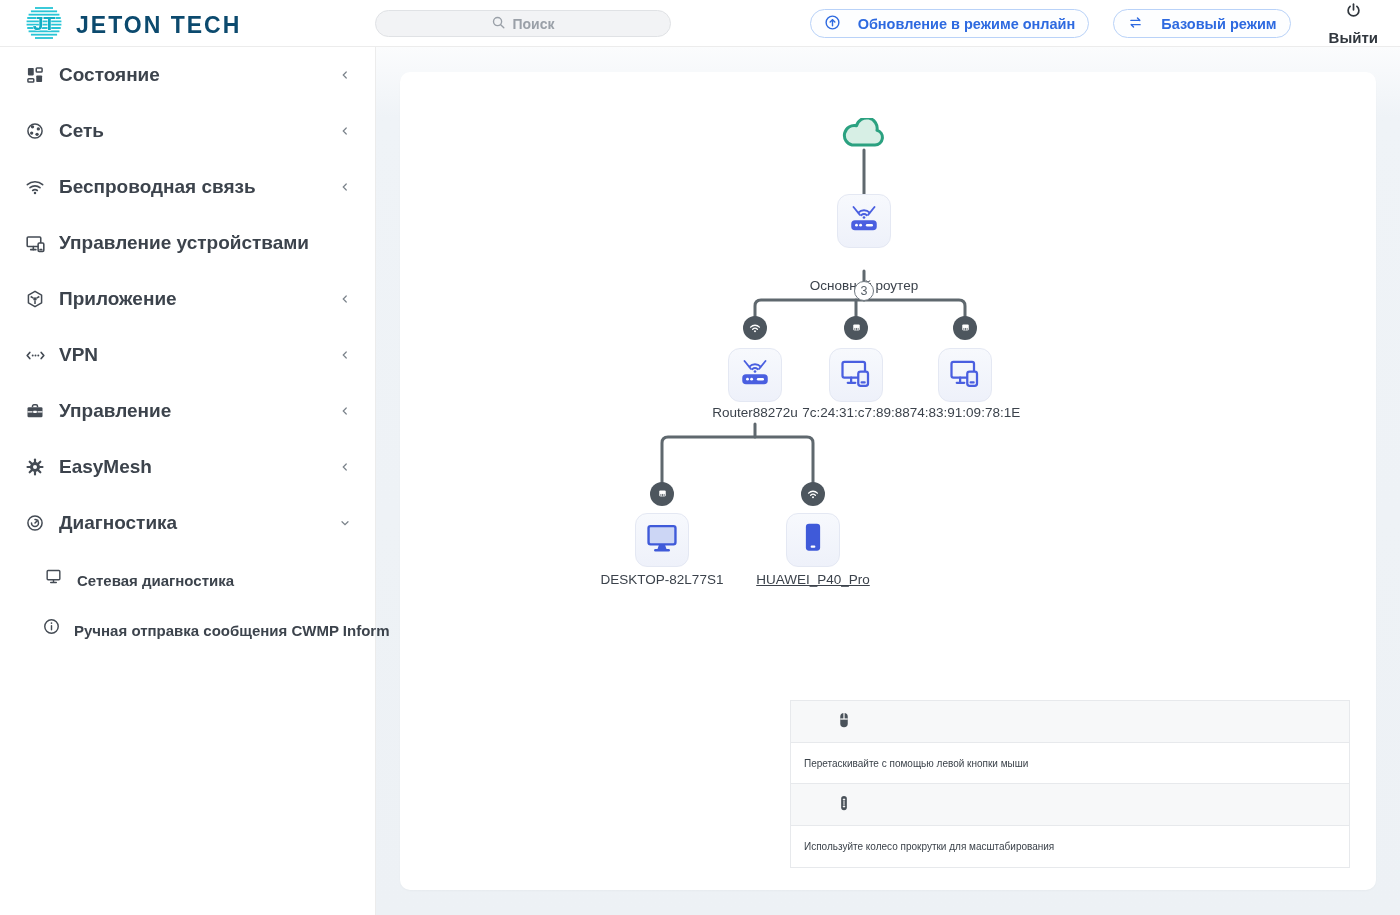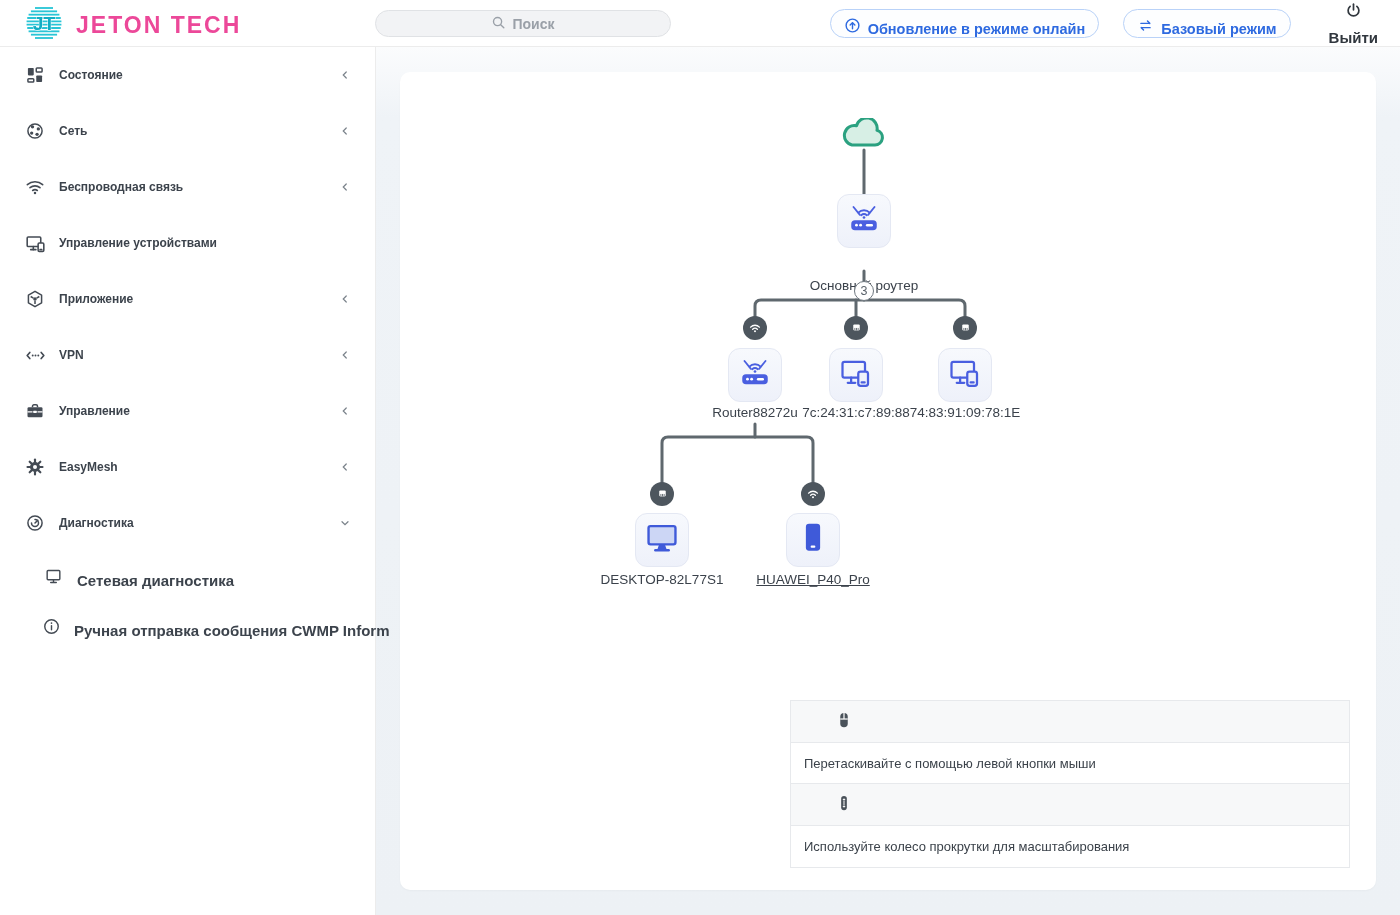--- a/index.html
+++ b/index.html
@@ -3,40 +3,40 @@
 <meta charset="utf-8">
 <style>
   * { margin:0; padding:0; box-sizing:border-box; }
   html,body { width:1400px; height:915px; overflow:hidden; background:#fff;
               font-family:"Liberation Sans", sans-serif; }
 
   
   .topbar { position:absolute; left:0; top:0; width:1400px; height:47px;
             background:#fff; border-bottom:1px solid #ececec; z-index:20; }
   .logo { position:absolute; left:24px; top:3px; display:flex; align-items:center; gap:12px; }
-  .logo-text { font-size:23px; font-weight:700; letter-spacing:2px; color:#ec4899; }
+  .logo-text { font-size:23px; font-weight:700; letter-spacing:2px; color:#0c4a6e; }
   .search { position:absolute; left:375px; top:10px; width:296px; height:27px;
             border-radius:14px; background:#f2f3f5; border:1px solid #e0e2e5;
             display:flex; align-items:center; justify-content:center; gap:6px;
             color:#9aa0a8; font-size:14px; font-weight:600; cursor:text; }
   .top-right { position:absolute; right:22px; top:0; height:47px; display:flex;
                align-items:center; gap:24px; }
   .pill-btn { height:29px; border-radius:15px; border:1px solid #b9d2f8; background:#fdfeff;
               color:#2e6ae0; font-weight:700; font-size:14.5px; padding:0 13px;
-              display:flex; align-items:flex-end; gap:7px; cursor:pointer; }
+              display:flex; align-items:center; gap:17px; cursor:pointer; }
   .logout { display:flex; align-items:center; gap:7px; color:#31373e; font-weight:700;
             font-size:15px; margin-left:14px; cursor:pointer;flex-direction:column; }
 
   
   .sidebar { position:absolute; left:0; top:47px; width:376px; height:868px;
              background:#fff; border-right:1px solid #ececec; z-index:10; }
   .nav-item { height:56px; display:flex; align-items:center; padding:0 24px 0 24px;
               cursor:pointer; }
   .nav-icon { width:22px; height:22px; display:flex; align-items:center; justify-content:center; }
-  .nav-label { margin-left:13px; font-size:12px; font-weight:700; color:#3c434c; white-space:nowrap; }
+  .nav-label { margin-left:13px; font-size:19px; font-weight:700; color:#3c434c; white-space:nowrap; }
   .chev { margin-left:auto; display:flex; align-items:center; }
   .nav-sub { height:50px; display:flex; align-items:center; padding-left:42px; cursor:pointer; }
   .nav-sub .nav-label { font-size:15px;margin-top:8px; }
 
   
   .main { position:absolute; left:376px; top:47px; width:1024px; height:868px;
           background:linear-gradient(180deg,#fbfcfd 0%, #eff3f7 70px, #edf1f5 100%); }
   .canvas { position:absolute; left:24px; top:25px; width:976px; height:818px;
             background:#fff; border-radius:10px; box-shadow:0 1px 2px rgba(0,0,0,0.03); }
 
@@ -52,21 +52,21 @@
            border:1.5px solid #6f787f; color:#5a626a; font-size:12.5px;
            display:flex; align-items:center; justify-content:center; }
   .cloud { position:absolute; left:441px; top:46px; }
 
   
   .legend { position:absolute; left:390px; top:628px; width:560px;
             border:1px solid #e7e9ec; background:#fff; }
   .legend-icon-row { height:42px; background:#f7f8f9; border-bottom:1px solid #e7e9ec;
                      display:flex; align-items:center; padding-left:44px; }
   .legend-text-row { height:41px; border-bottom:1px solid #e7e9ec; display:flex;
-                     align-items:center; padding-left:13px; font-size:13px; color:#3b424a; }
+                     align-items:center; padding-left:13px; font-size:10px; color:#3b424a; }
   .legend-text-row:last-child { border-bottom:none; }
 </style>
 </head>
 <body>
 
 <div class="topbar">
   <div class="logo">
     <span>
       <svg width="40" height="40" viewBox="0 0 48 48">
         <g stroke="#29c5d6" stroke-width="2.2">

